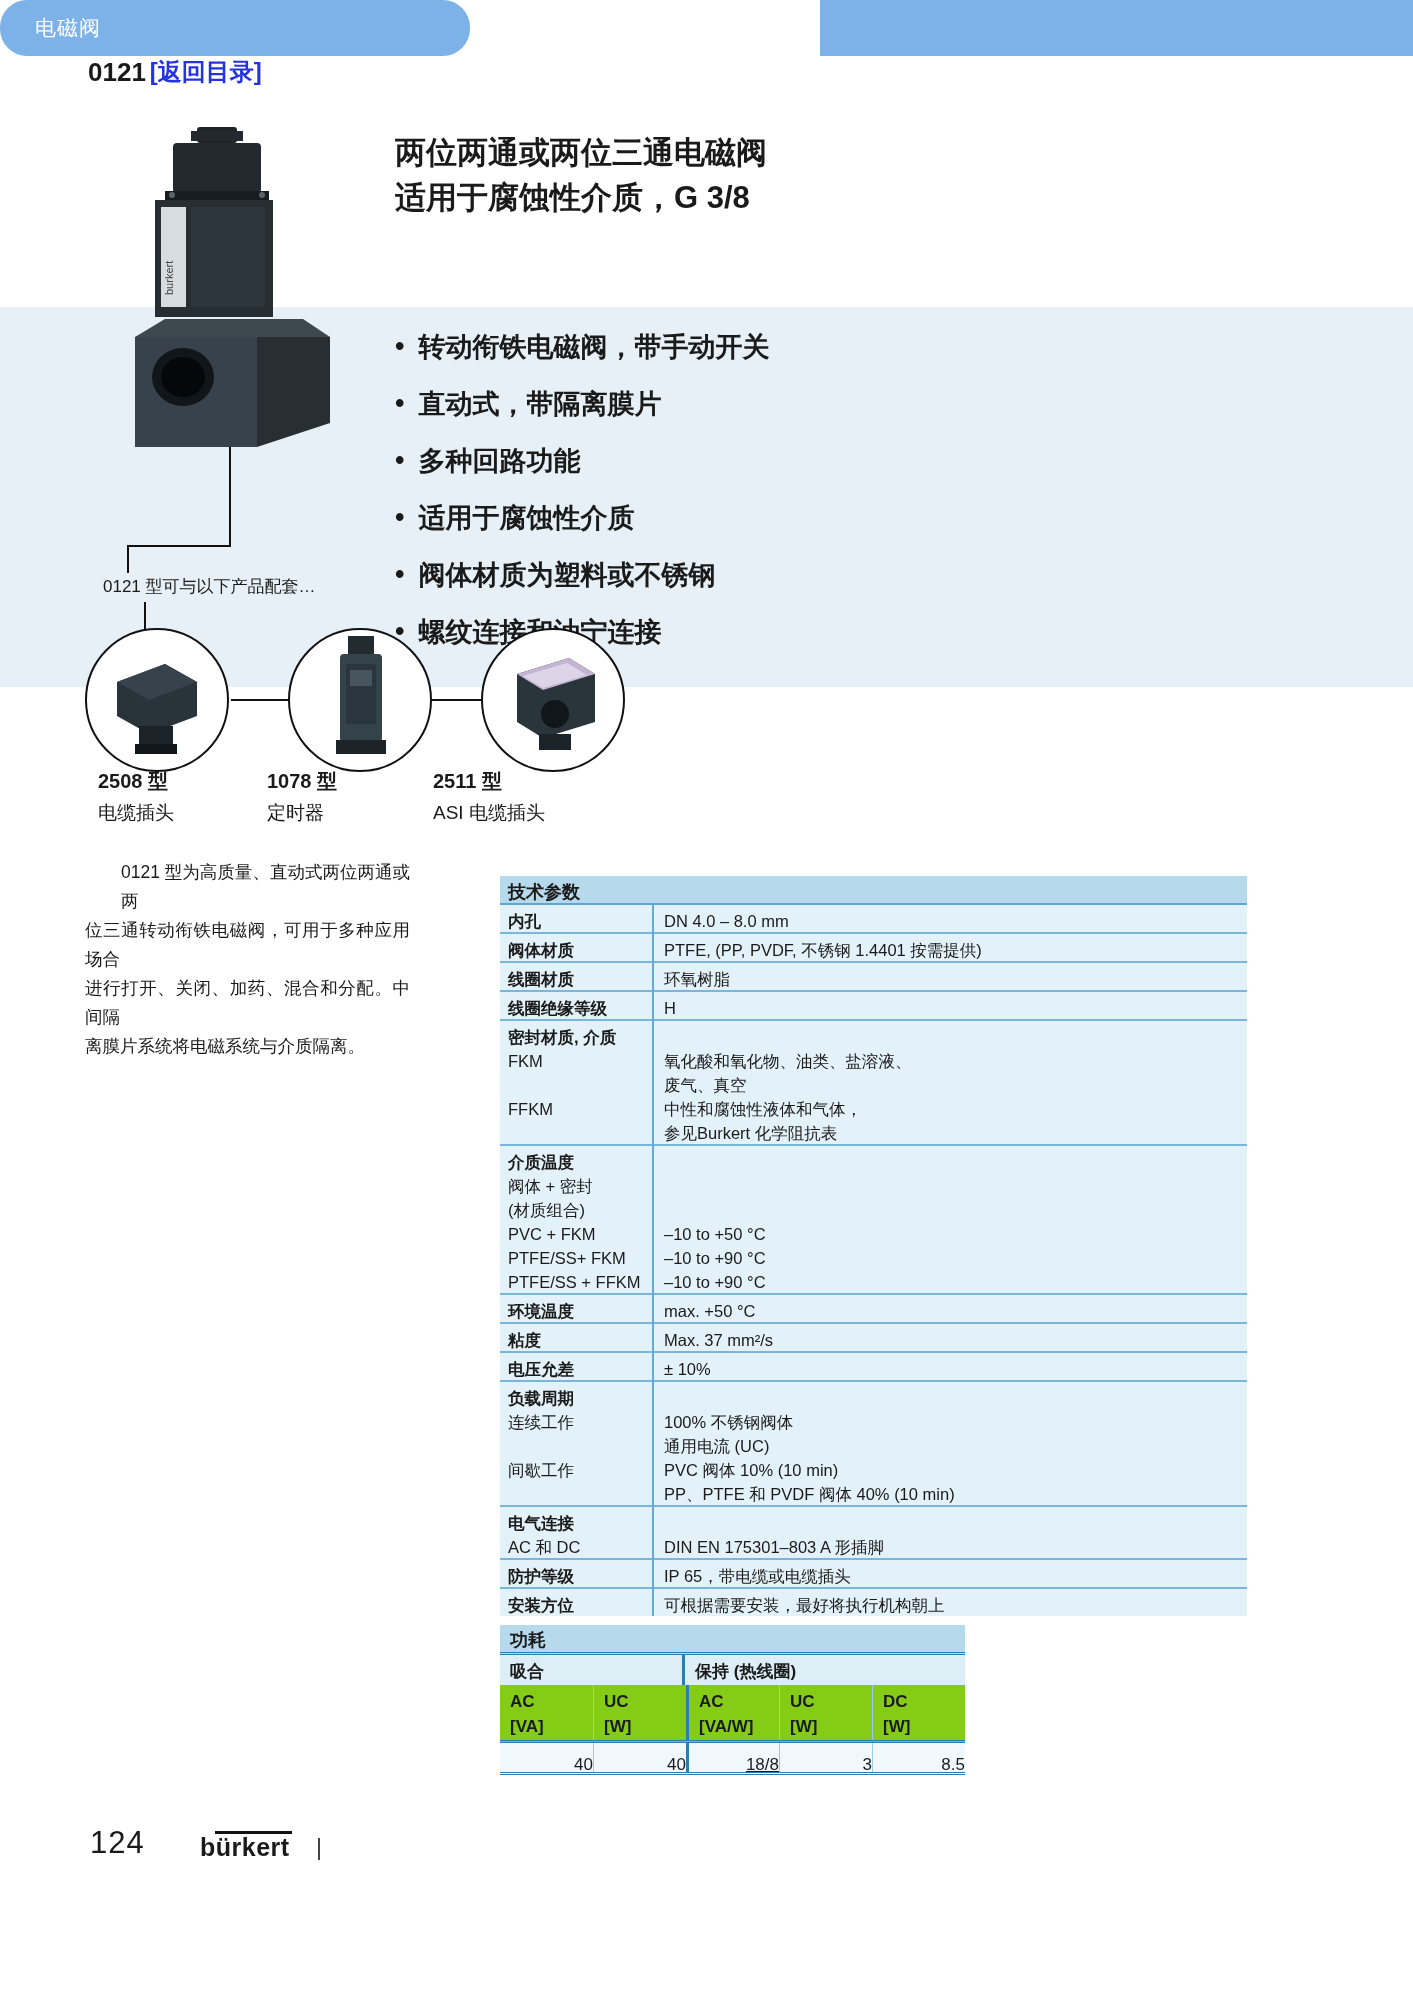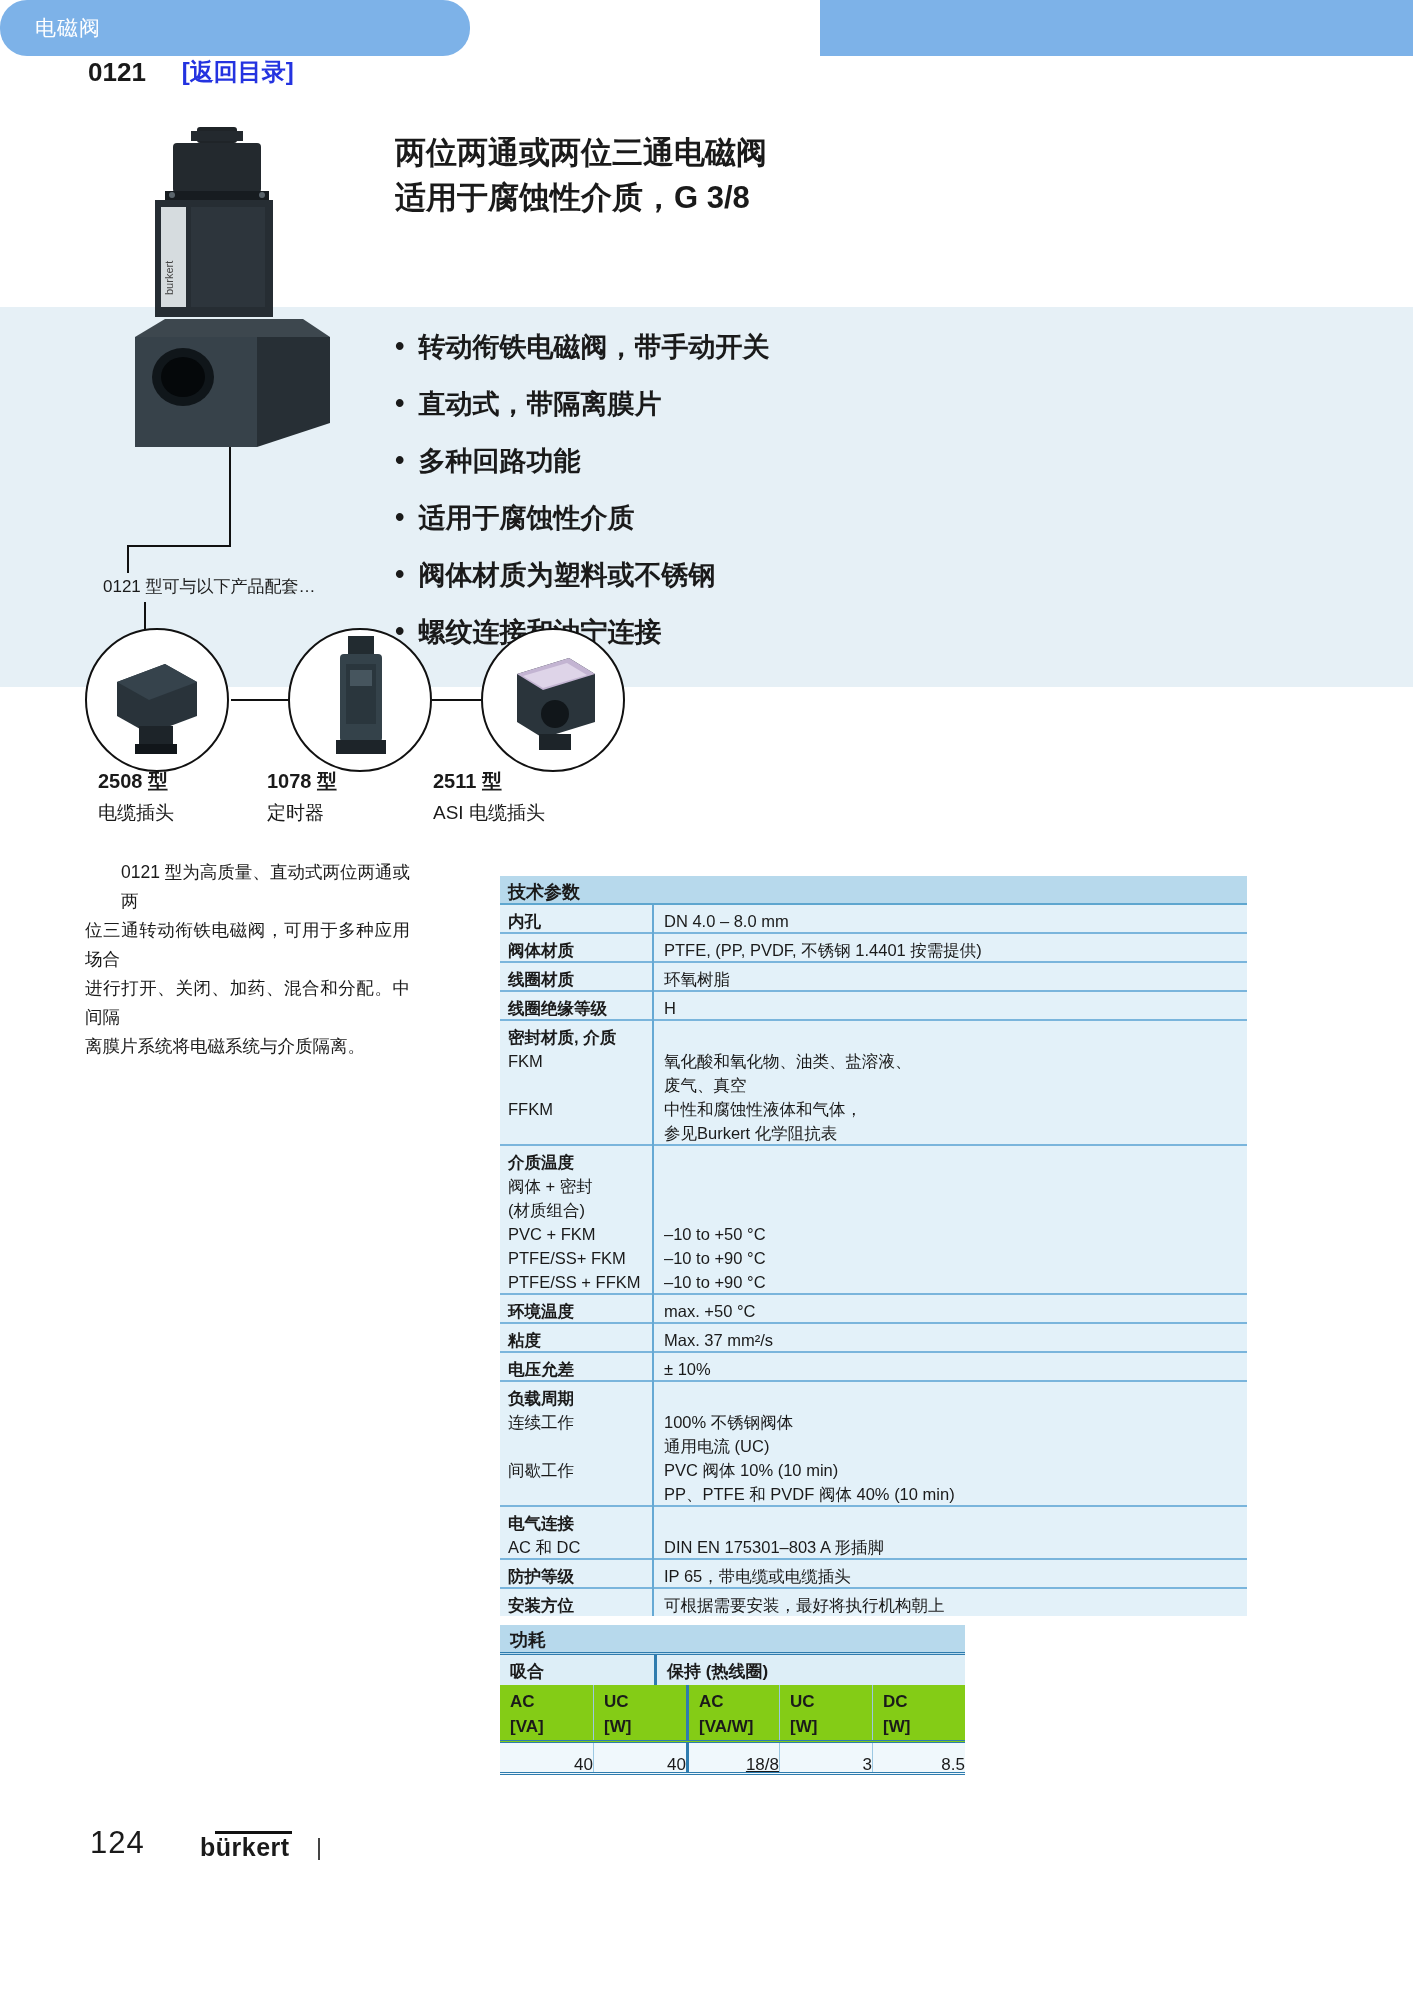--- a/index.html
+++ b/index.html
@@ -5,21 +5,21 @@
   * { margin:0; padding:0; box-sizing:border-box; }
   html,body { width:1413px; height:2000px; background:#ffffff; overflow:hidden;
               font-family:"Liberation Sans","DejaVu Sans",sans-serif; color:#1a1a1a; }
   .abs { position:absolute; }
 
   
   .topbar-left  { left:0; top:0; width:470px; height:56px; background:#7db2e8;border-radius:27px; }
   .topbar-right { left:820px; top:0; width:593px; height:56px; background:#7db2e8; }
   .topbar-left .cat { position:absolute; left:35px; top:14px; color:#ffffff; font-size:21px; letter-spacing:1px; }
 
-  .code-row { left:88px; top:56px; display:flex; align-items:flex-end; gap:36px; }
+  .code-row { left:88px; top:56px; display:flex; align-items:flex-end; gap:4px; }
   .code-row .code { font-size:26px; font-weight:bold; }
   .code-row .back { font-size:24px; font-weight:bold; color:#2433e0; text-decoration:none; }
 
   
   .band { left:0; top:307px; width:1413px; height:380px; background:#e6f0f6; }
 
   
   .headline { left:395px; top:130px; font-size:31px; font-weight:bold; line-height:45px; }
   .features { left:395px; top:318px; list-style:none; }
   .features li { font-size:27px; font-weight:bold; height:57px; display:flex; align-items:center; }
@@ -53,21 +53,21 @@
   .tlabel { width:152px; padding:2px 4px 0 8px; font-size:16.5px; line-height:22px; flex:none; }
   .tlabel.b { font-weight:bold; }
   .tval { flex:1; padding:2px 6px 0 12px; font-size:16.5px; line-height:22px; }
 
   
   .ptable { left:500px; top:1625px; width:465px; font-size:17px; }
   .ptitle { height:30px; background:#b7d9ec; border-bottom:3px double #2f7cae;
             font-weight:bold; font-size:18px; padding:3px 0 0 10px; }
   .pgroups { display:flex; background:#ddeef7; height:30px; }
   .pg { padding:5px 0 0 10px; font-weight:bold; }
-  .pg1 { width:154px; }
+  .pg1 { width:182px; }
   .pg2 { width:279px; border-left:3px solid #2f7cae; }
   .pcols { display:flex; background:#84cc16; border-bottom:3px double #2f7cae; height:58px; }
   .pc { width:93px; padding:4px 0 0 10px; font-weight:bold; border-left:1px solid #9cc8e2; line-height:25px; }
   .pc:first-child { border-left:none; }
   .pc.heavy { border-left:3px solid #2f7cae; }
   .pc span { display:block; }
   .pvals { display:flex; background:#f0f8fc; border-bottom:3px double #2f7cae; height:32px; }
   .pv { width:93px; padding:12px 0 0 10px; border-left:1px solid #9cc8e2;text-align:right; }
   .pv:first-child { border-left:none; }
   .pv.heavy { border-left:3px solid #2f7cae;text-decoration:underline; }

